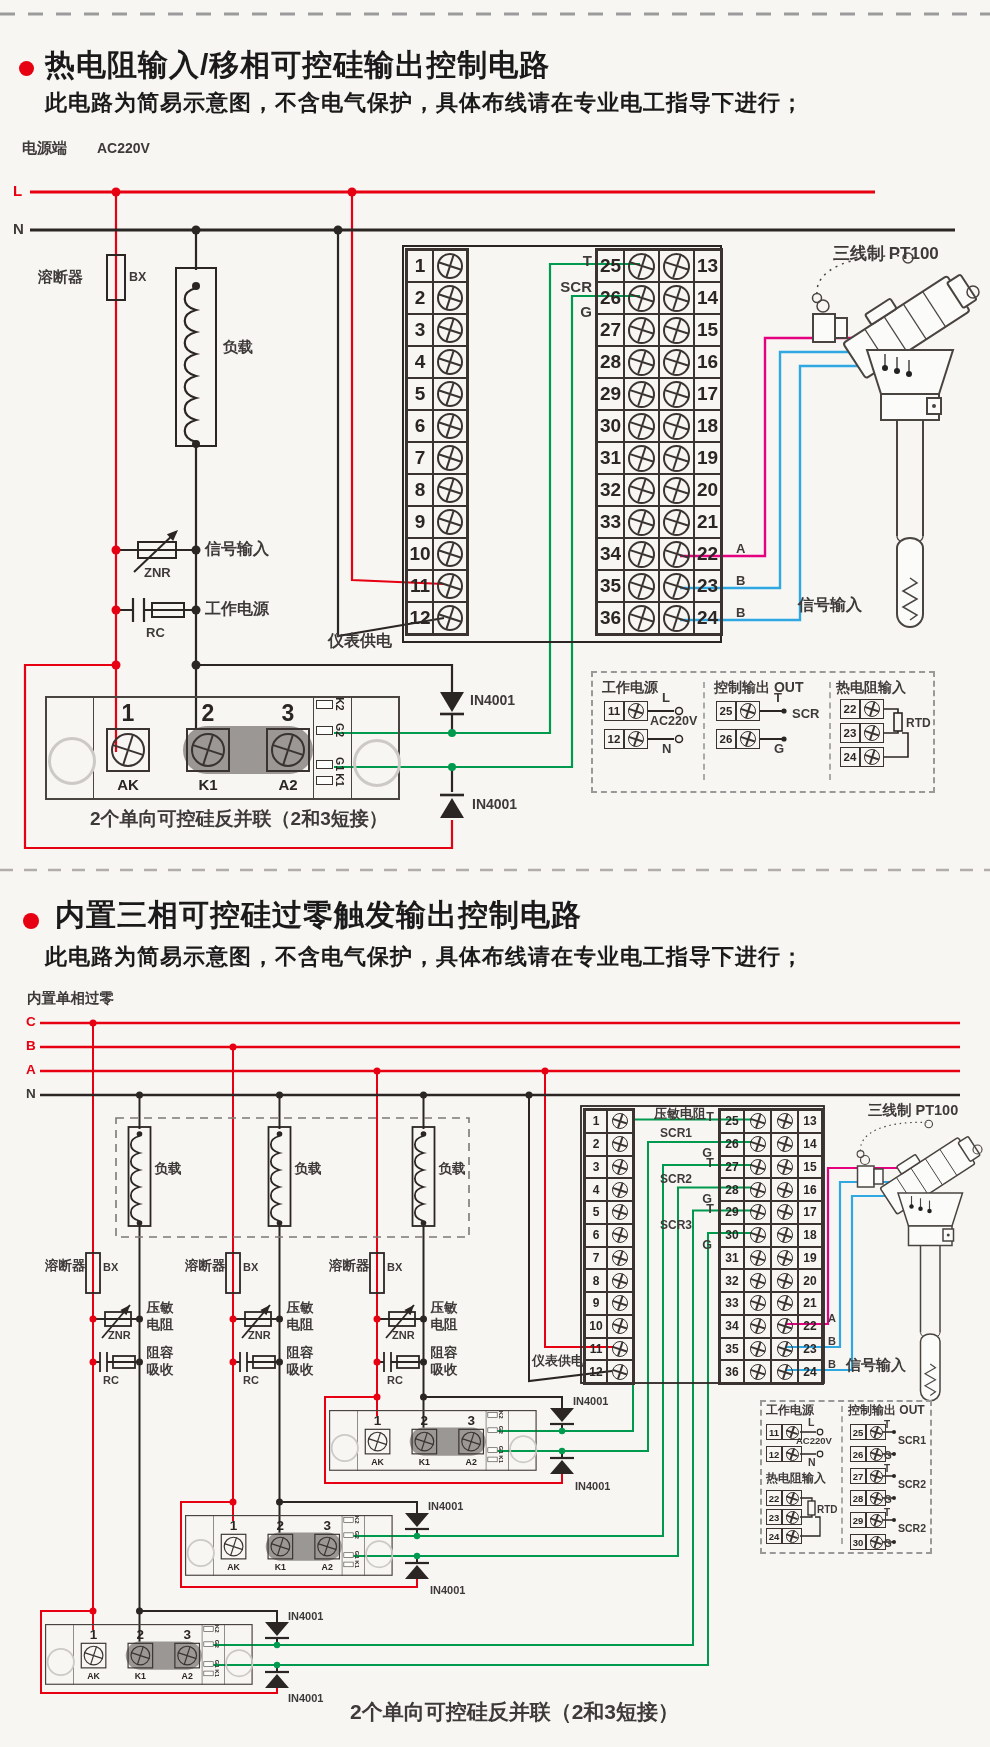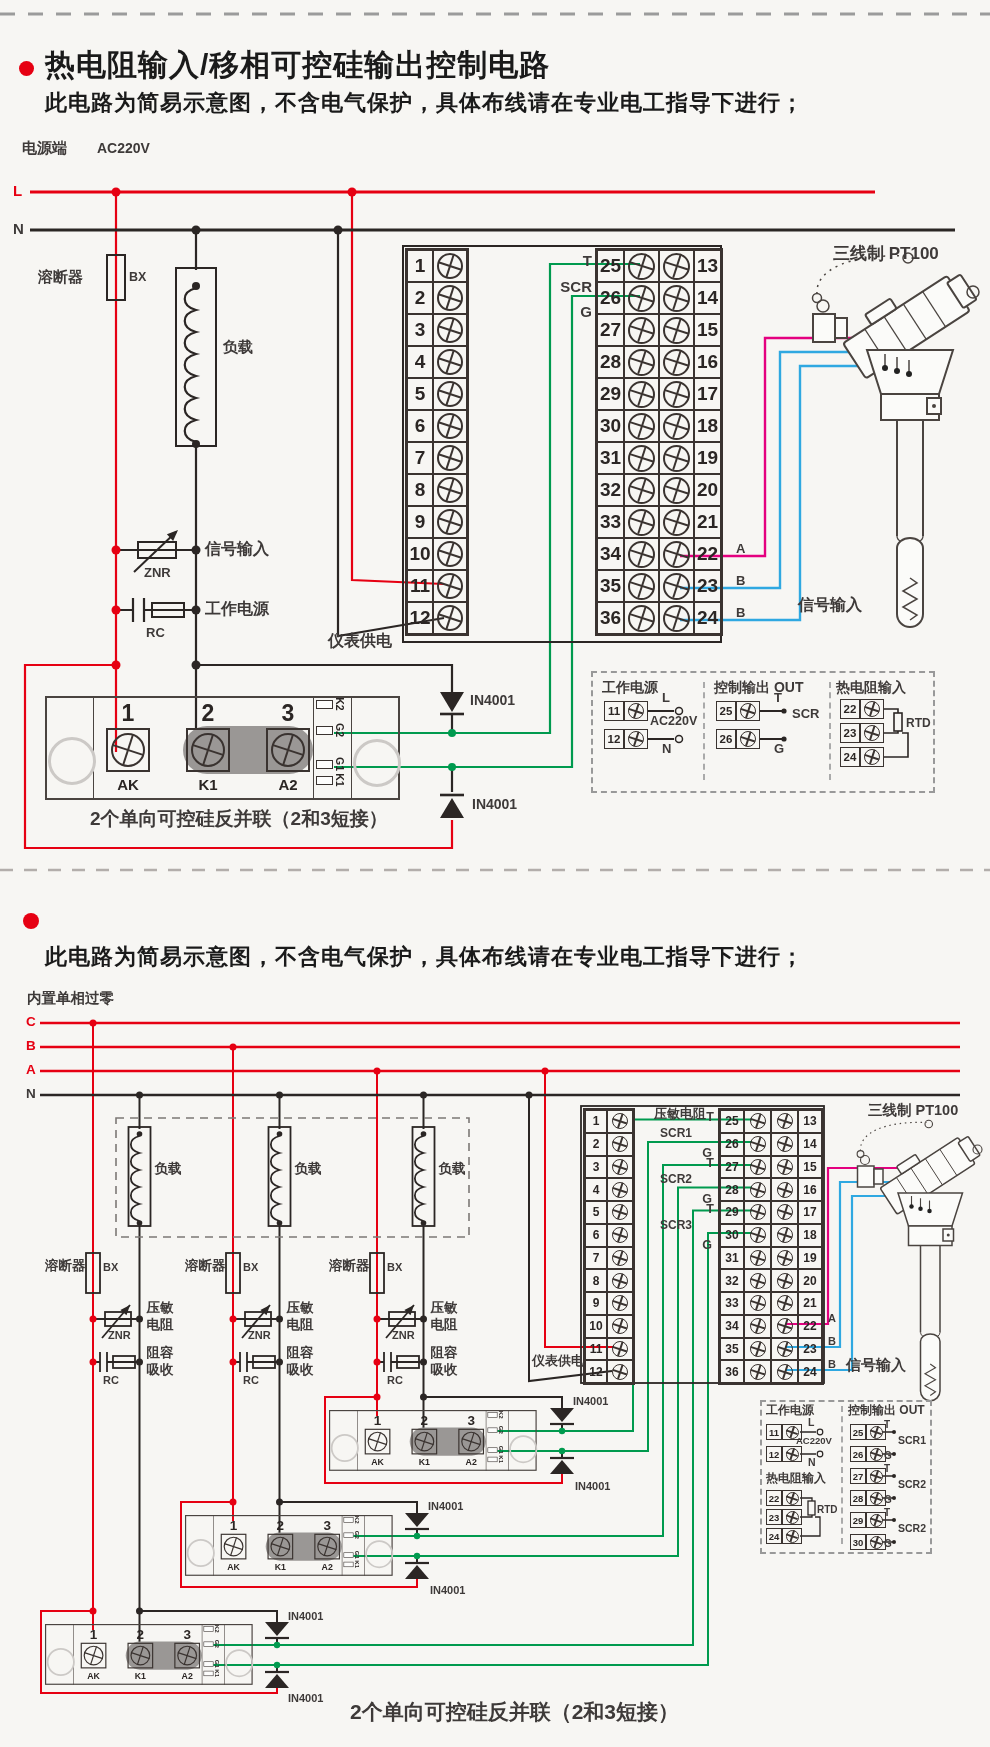--- a/index.html
+++ b/index.html
@@ -324,20 +324,21 @@
 <div class="lbl" style="left:836px;top:679px;font-size:14px">热电阻输入</div>
 <div class="lbl" style="left:662px;top:691px;font-size:13px">L</div>
 <div class="lbl" style="left:650px;top:714px;font-size:12.5px">AC220V</div>
 <div class="lbl" style="left:662px;top:742px;font-size:13px">N</div>
 <div class="lbl" style="left:774px;top:691px;font-size:13px">T</div>
 <div class="lbl" style="left:792px;top:707px;font-size:13px">SCR</div>
 <div class="lbl" style="left:774px;top:742px;font-size:13px">G</div>
 <div class="lbl" style="left:906px;top:717px;font-size:12px">RTD</div>
 
 <div class="bullet" style="left:23px;top:913px;width:16px;height:16px"></div>
+<div class="lbl title" style="left:55px;top:898px;font-size:30px">内置三相可控硅过零触发输出控制电路</div>
 <div class="lbl title" style="left:45px;top:944px;font-size:22px">此电路为简易示意图，不含电气保护，具体布线请在专业电工指导下进行；</div>
 <div class="lbl" style="left:27px;top:990px;font-size:14.5px">内置单相过零</div>
 <div class="lbl red" style="left:26px;top:1014px;font-size:13.5px">C</div>
 <div class="lbl red" style="left:26px;top:1038px;font-size:13.5px">B</div>
 <div class="lbl red" style="left:26px;top:1062px;font-size:13.5px">A</div>
 <div class="lbl" style="left:26px;top:1086px;font-size:13.5px">N</div>
 <div class="lbl" style="left:532px;top:1354px;font-size:13px">仪表供电</div>
 <div class="lbl" style="left:654px;top:1107px;font-size:13px">压敏电阻</div>
 <div class="lbl" style="left:698px;top:1110px;width:16px;text-align:right;font-size:12.5px">T</div>
 <div class="lbl" style="left:640px;top:1127px;width:52px;text-align:right;font-size:12px">SCR1</div>

